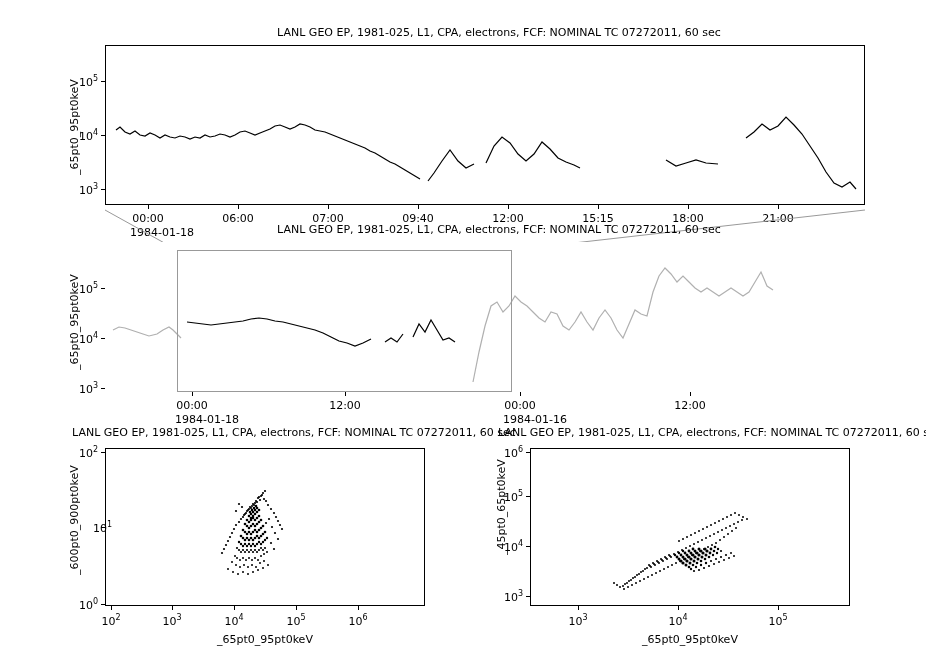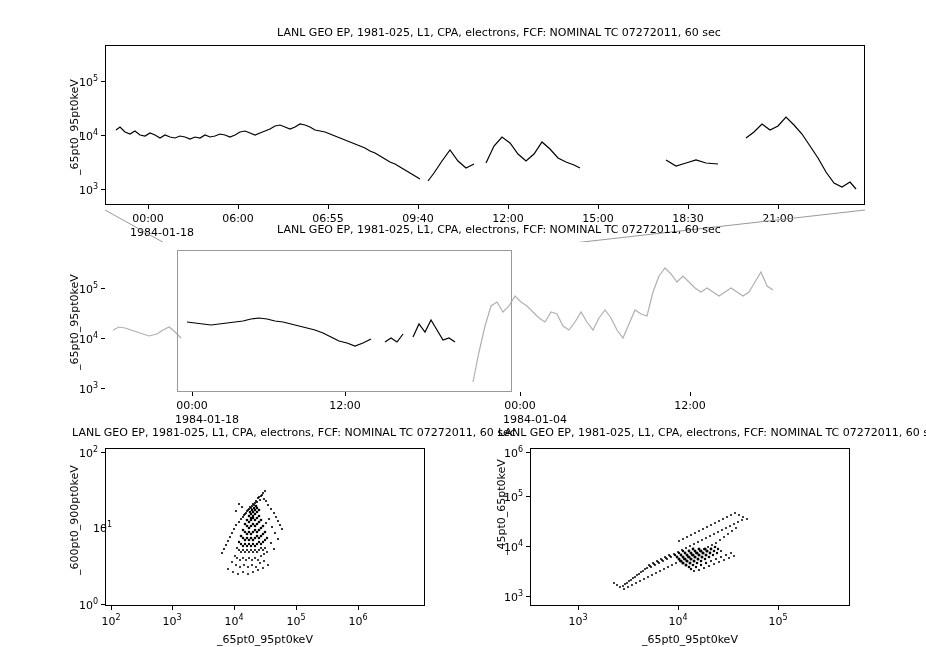--- a/index.html
+++ b/index.html
@@ -117,25 +117,25 @@
   <div class="tick x" style="left:238px; top:205px;"></div>
   <div class="tick x" style="left:328px; top:205px;"></div>
   <div class="tick x" style="left:418px; top:205px;"></div>
   <div class="tick x" style="left:508px; top:205px;"></div>
   <div class="tick x" style="left:598px; top:205px;"></div>
   <div class="tick x" style="left:688px; top:205px;"></div>
   <div class="tick x" style="left:778px; top:205px;"></div>
 
   <div class="tick-label x" style="left:118px; top:212px; width:60px;">00:00</div>
   <div class="tick-label x" style="left:208px; top:212px; width:60px;">06:00</div>
-  <div class="tick-label x" style="left:298px; top:212px; width:60px;">06:55</div>
+  <div class="tick-label x" style="left:298px; top:212px; width:60px;">07:00</div>
   <div class="tick-label x" style="left:388px; top:212px; width:60px;">09:40</div>
   <div class="tick-label x" style="left:478px; top:212px; width:60px;">12:00</div>
-  <div class="tick-label x" style="left:568px; top:212px; width:60px;">15:00</div>
-  <div class="tick-label x" style="left:658px; top:212px; width:60px;">18:30</div>
+  <div class="tick-label x" style="left:568px; top:212px; width:60px;">15:15</div>
+  <div class="tick-label x" style="left:658px; top:212px; width:60px;">18:00</div>
   <div class="tick-label x" style="left:748px; top:212px; width:60px;">21:00</div>
 
   <div class="date-label" style="left:130px; top:226px;">1984-01-18</div>
 </div>
 
 <svg class="connector-svg" style="position:absolute; left:0; top:0; width:926px; height:647px; pointer-events:none;">
   <line x1="105" y1="210" x2="177" y2="250" stroke="#999999" stroke-width="1"></line>
   <line x1="865" y1="210" x2="512" y2="250" stroke="#999999" stroke-width="1"></line>
 </svg>
 
@@ -176,21 +176,21 @@
   <div class="tick x" style="left:345px; top:392px;"></div>
   <div class="tick x" style="left:520px; top:392px;"></div>
   <div class="tick x" style="left:690px; top:392px;"></div>
 
   <div class="tick-label x" style="left:162px; top:399px; width:60px;">00:00</div>
   <div class="tick-label x" style="left:315px; top:399px; width:60px;">12:00</div>
   <div class="tick-label x" style="left:490px; top:399px; width:60px;">00:00</div>
   <div class="tick-label x" style="left:660px; top:399px; width:60px;">12:00</div>
 
   <div class="date-label" style="left:175px; top:413px;">1984-01-18</div>
-  <div class="date-label" style="left:503px; top:413px;">1984-01-04</div>
+  <div class="date-label" style="left:503px; top:413px;">1984-01-16</div>
 </div>
 
 <div class="panel">
   <div class="title" style="left:36px; top:426px; width:500px; text-align:left;">LANL GEO EP, 1981-025, L1, CPA, electrons, FCF: NOMINAL TC 07272011, 60 sec</div>
 
   <div class="ylabel" style="left:68px; top:575px;">_600pt0_900pt0keV</div>
 
   <div class="axis-frame" style="left:105px; top:448px; width:320px; height:158px;">
     <svg class="plot" width="320" height="158" viewBox="0 0 320 158">
       <g fill="#000000">

